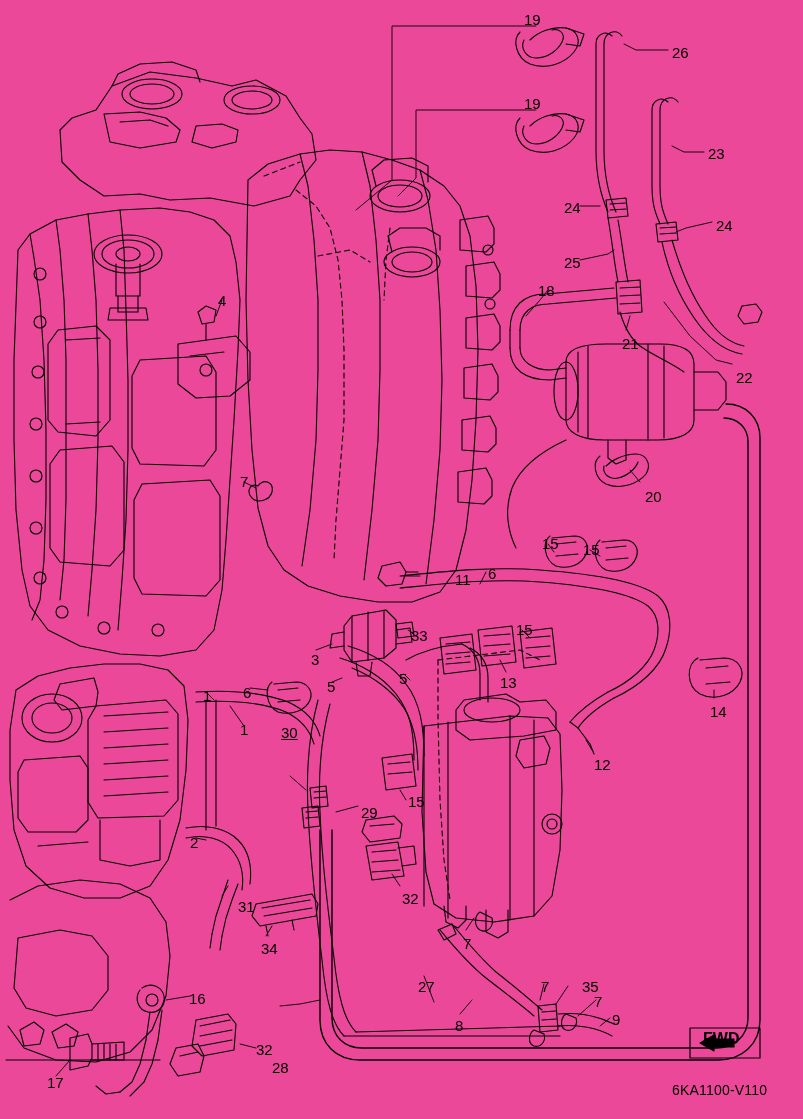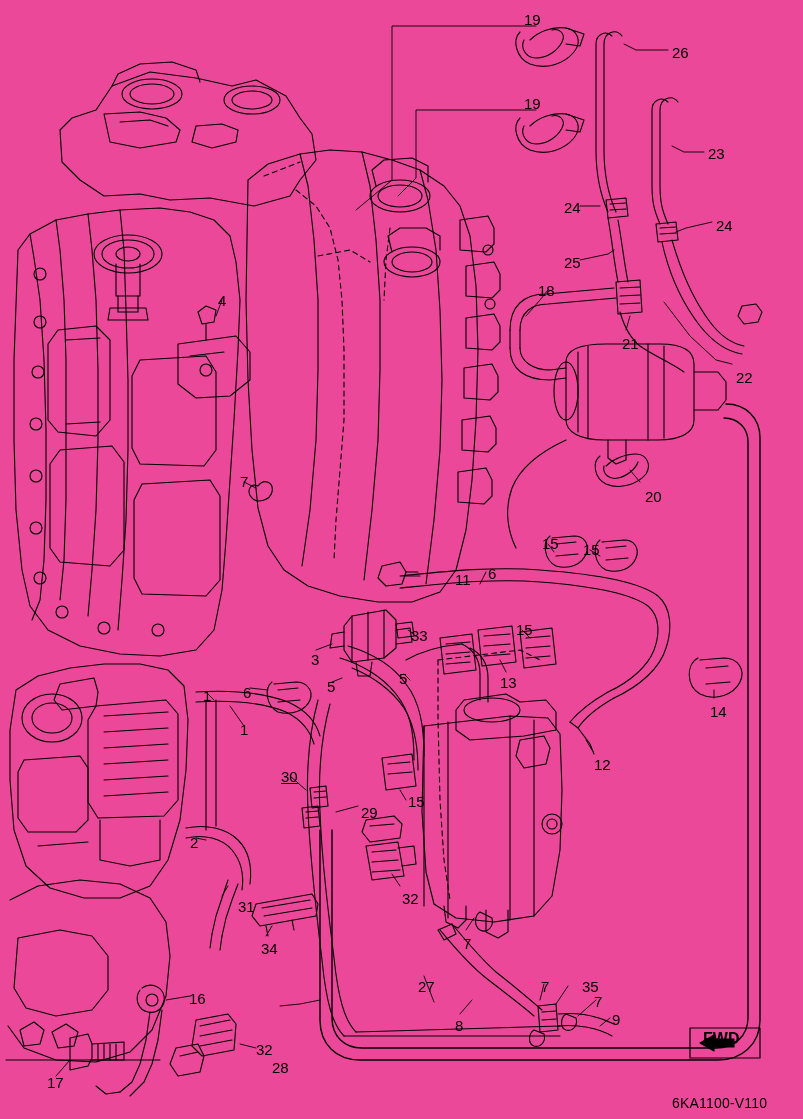--- a/index.html
+++ b/index.html
@@ -32,21 +32,20 @@
     white-space: nowrap;
     line-height: 1;
   }
   .partcode {
     position: absolute;
     font-family: "Liberation Sans", sans-serif;
     font-size: 14px;
     letter-spacing: 0.2px;
     color: #000000;
     white-space: nowrap;
-    margin-top: 13px;
   }
   .fwd-label {
     position: absolute;
     font-family: "Liberation Sans", sans-serif;
     font-size: 16px;
     font-weight: bold;
     color: #000000;
     white-space: nowrap;
   }
 </style>
@@ -440,21 +439,21 @@
   <div class="callout" style="left:411px; top:628px;">33</div>
   <div class="callout" style="left:516px; top:622px;">15</div>
   <div class="callout" style="left:500px; top:675px;">13</div>
   <div class="callout" style="left:710px; top:704px;">14</div>
   <div class="callout" style="left:243px; top:685px;">6</div>
   <div class="callout" style="left:327px; top:679px;">5</div>
   <div class="callout" style="left:399px; top:671px;">5</div>
   <div class="callout" style="left:594px; top:757px;">12</div>
   <div class="callout" style="left:203px; top:688px;">1</div>
   <div class="callout" style="left:240px; top:722px;">1</div>
-  <div class="callout" style="left:281px; top:769px;text-decoration:underline;">30</div>
+  <div class="callout" style="left:281px; top:725px;text-decoration:underline;">30</div>
   <div class="callout" style="left:361px; top:805px;">29</div>
   <div class="callout" style="left:408px; top:794px;">15</div>
   <div class="callout" style="left:190px; top:835px;">2</div>
   <div class="callout" style="left:218px; top:899px;margin-left:20px;">31</div>
   <div class="callout" style="left:261px; top:941px;">34</div>
   <div class="callout" style="left:402px; top:891px;">32</div>
   <div class="callout" style="left:463px; top:936px;">7</div>
   <div class="callout" style="left:418px; top:979px;">27</div>
   <div class="callout" style="left:541px; top:979px;">7</div>
   <div class="callout" style="left:570px; top:979px;margin-left:12px;">35</div>

